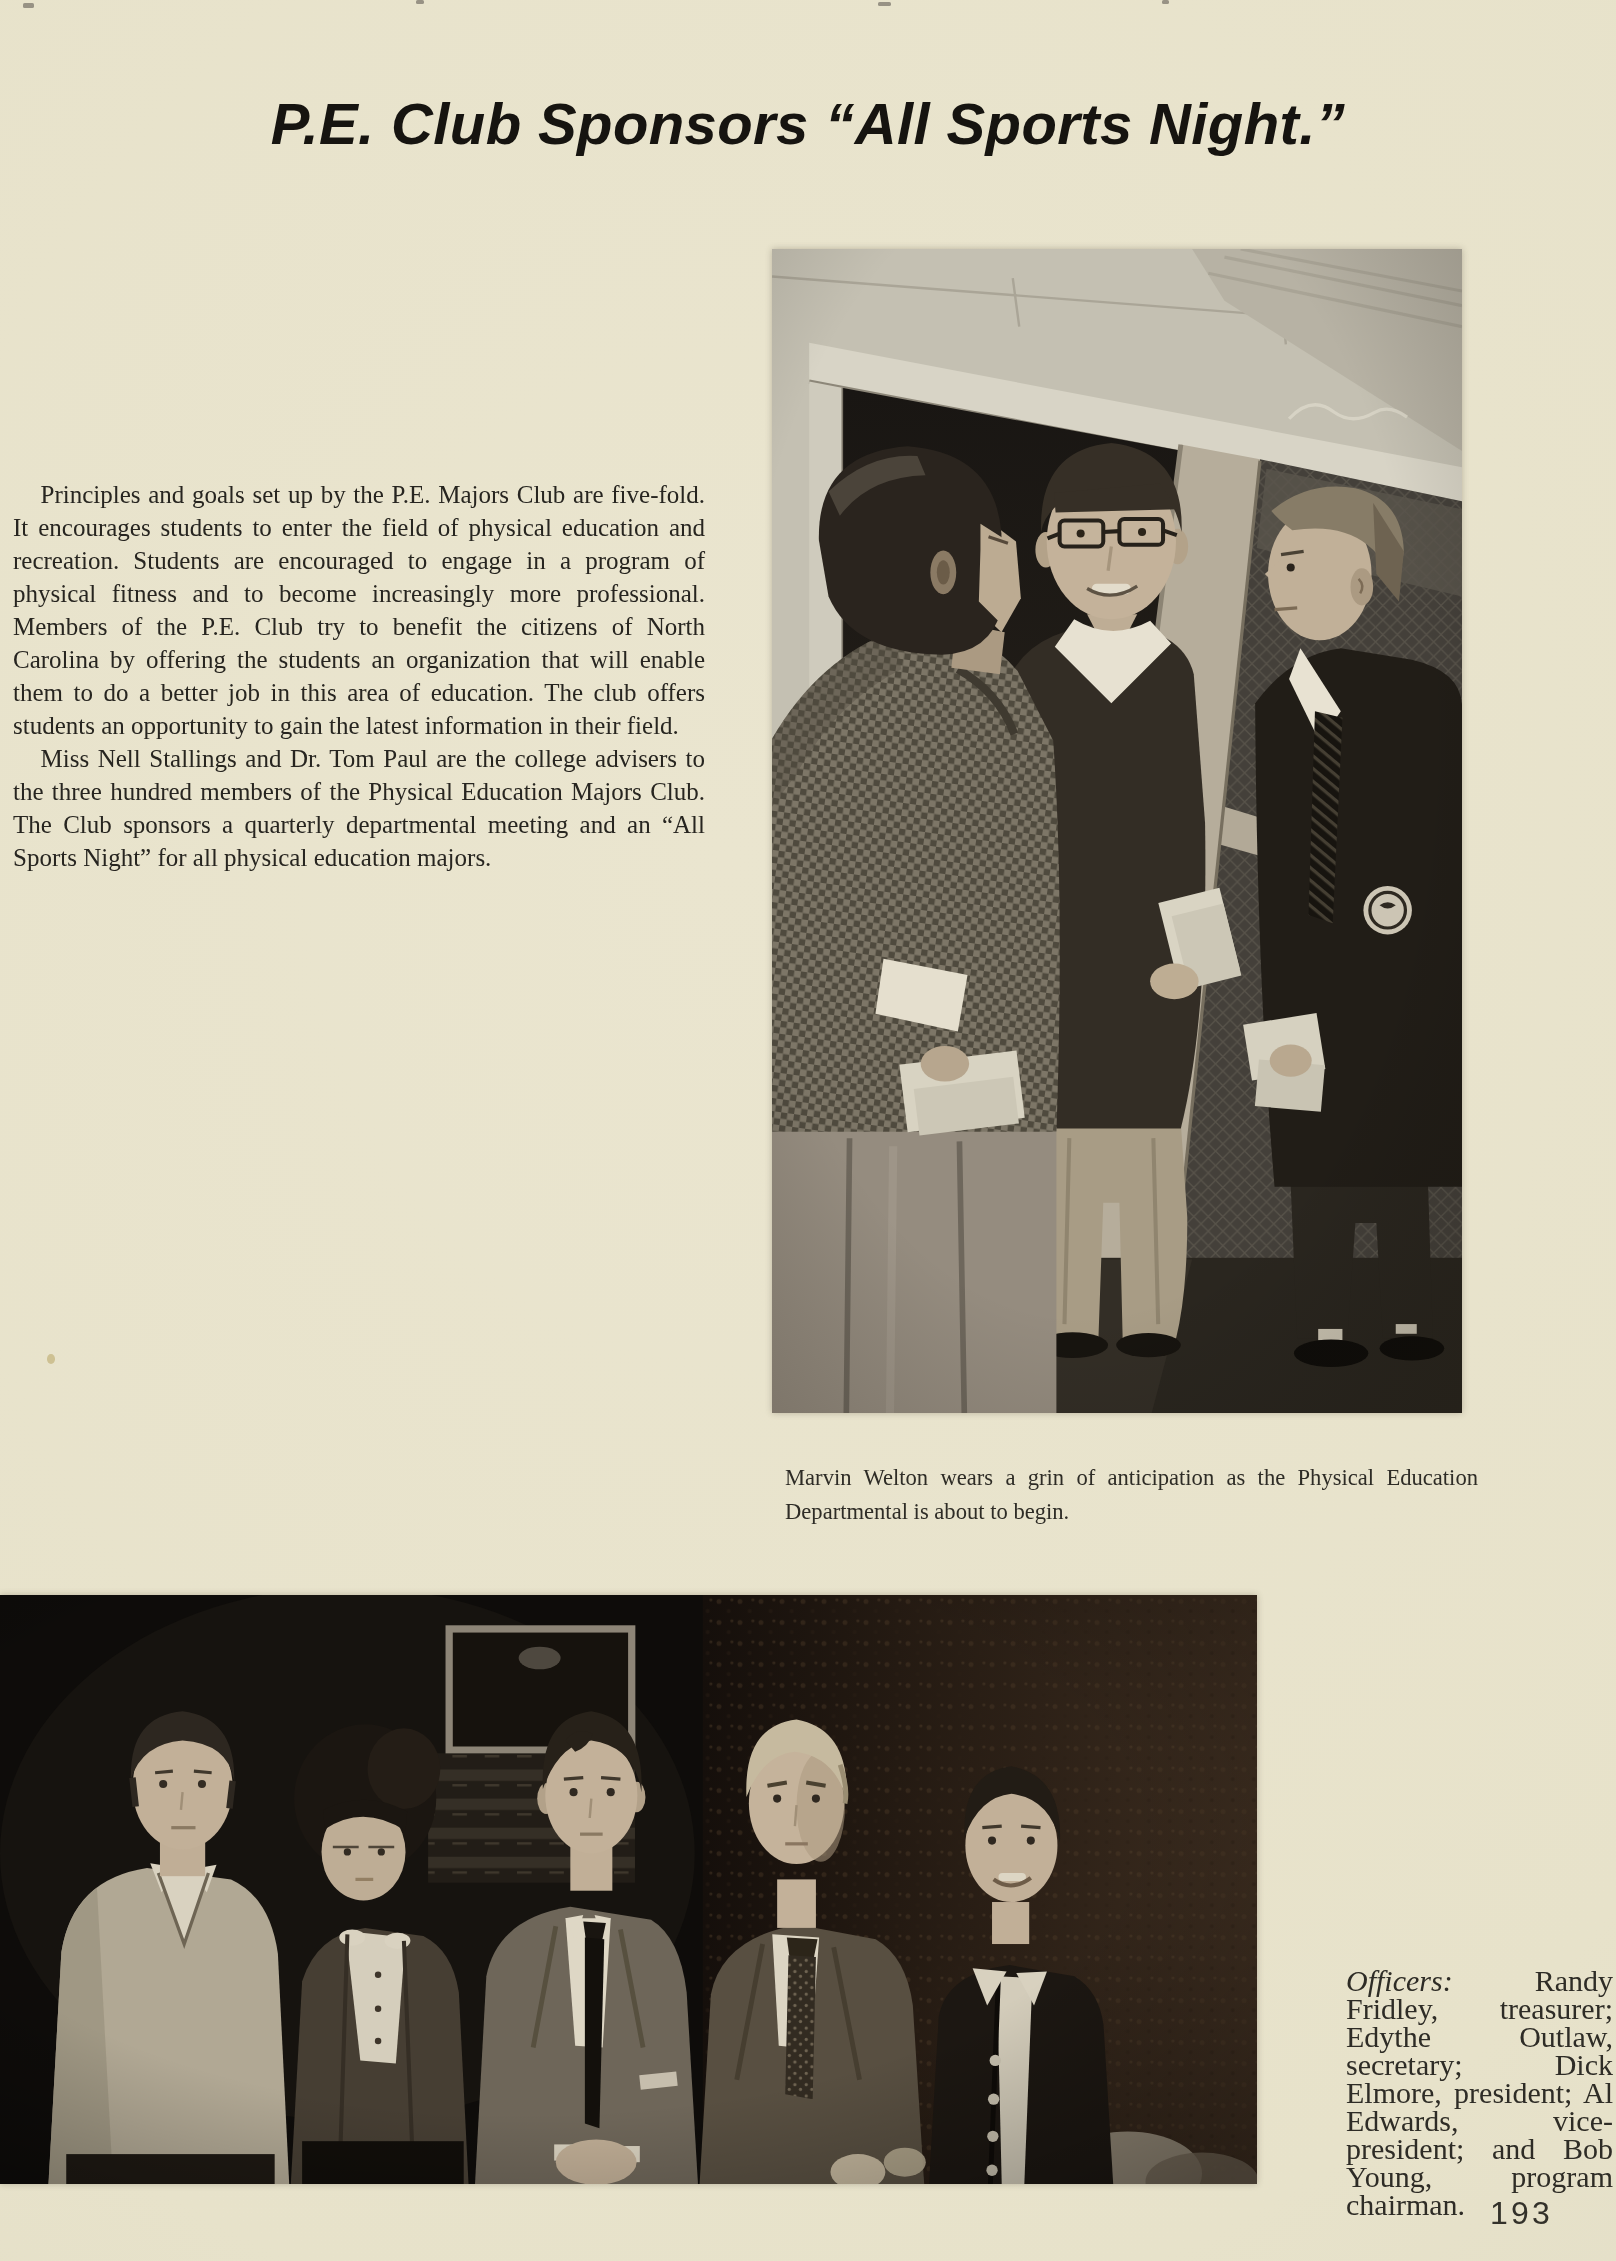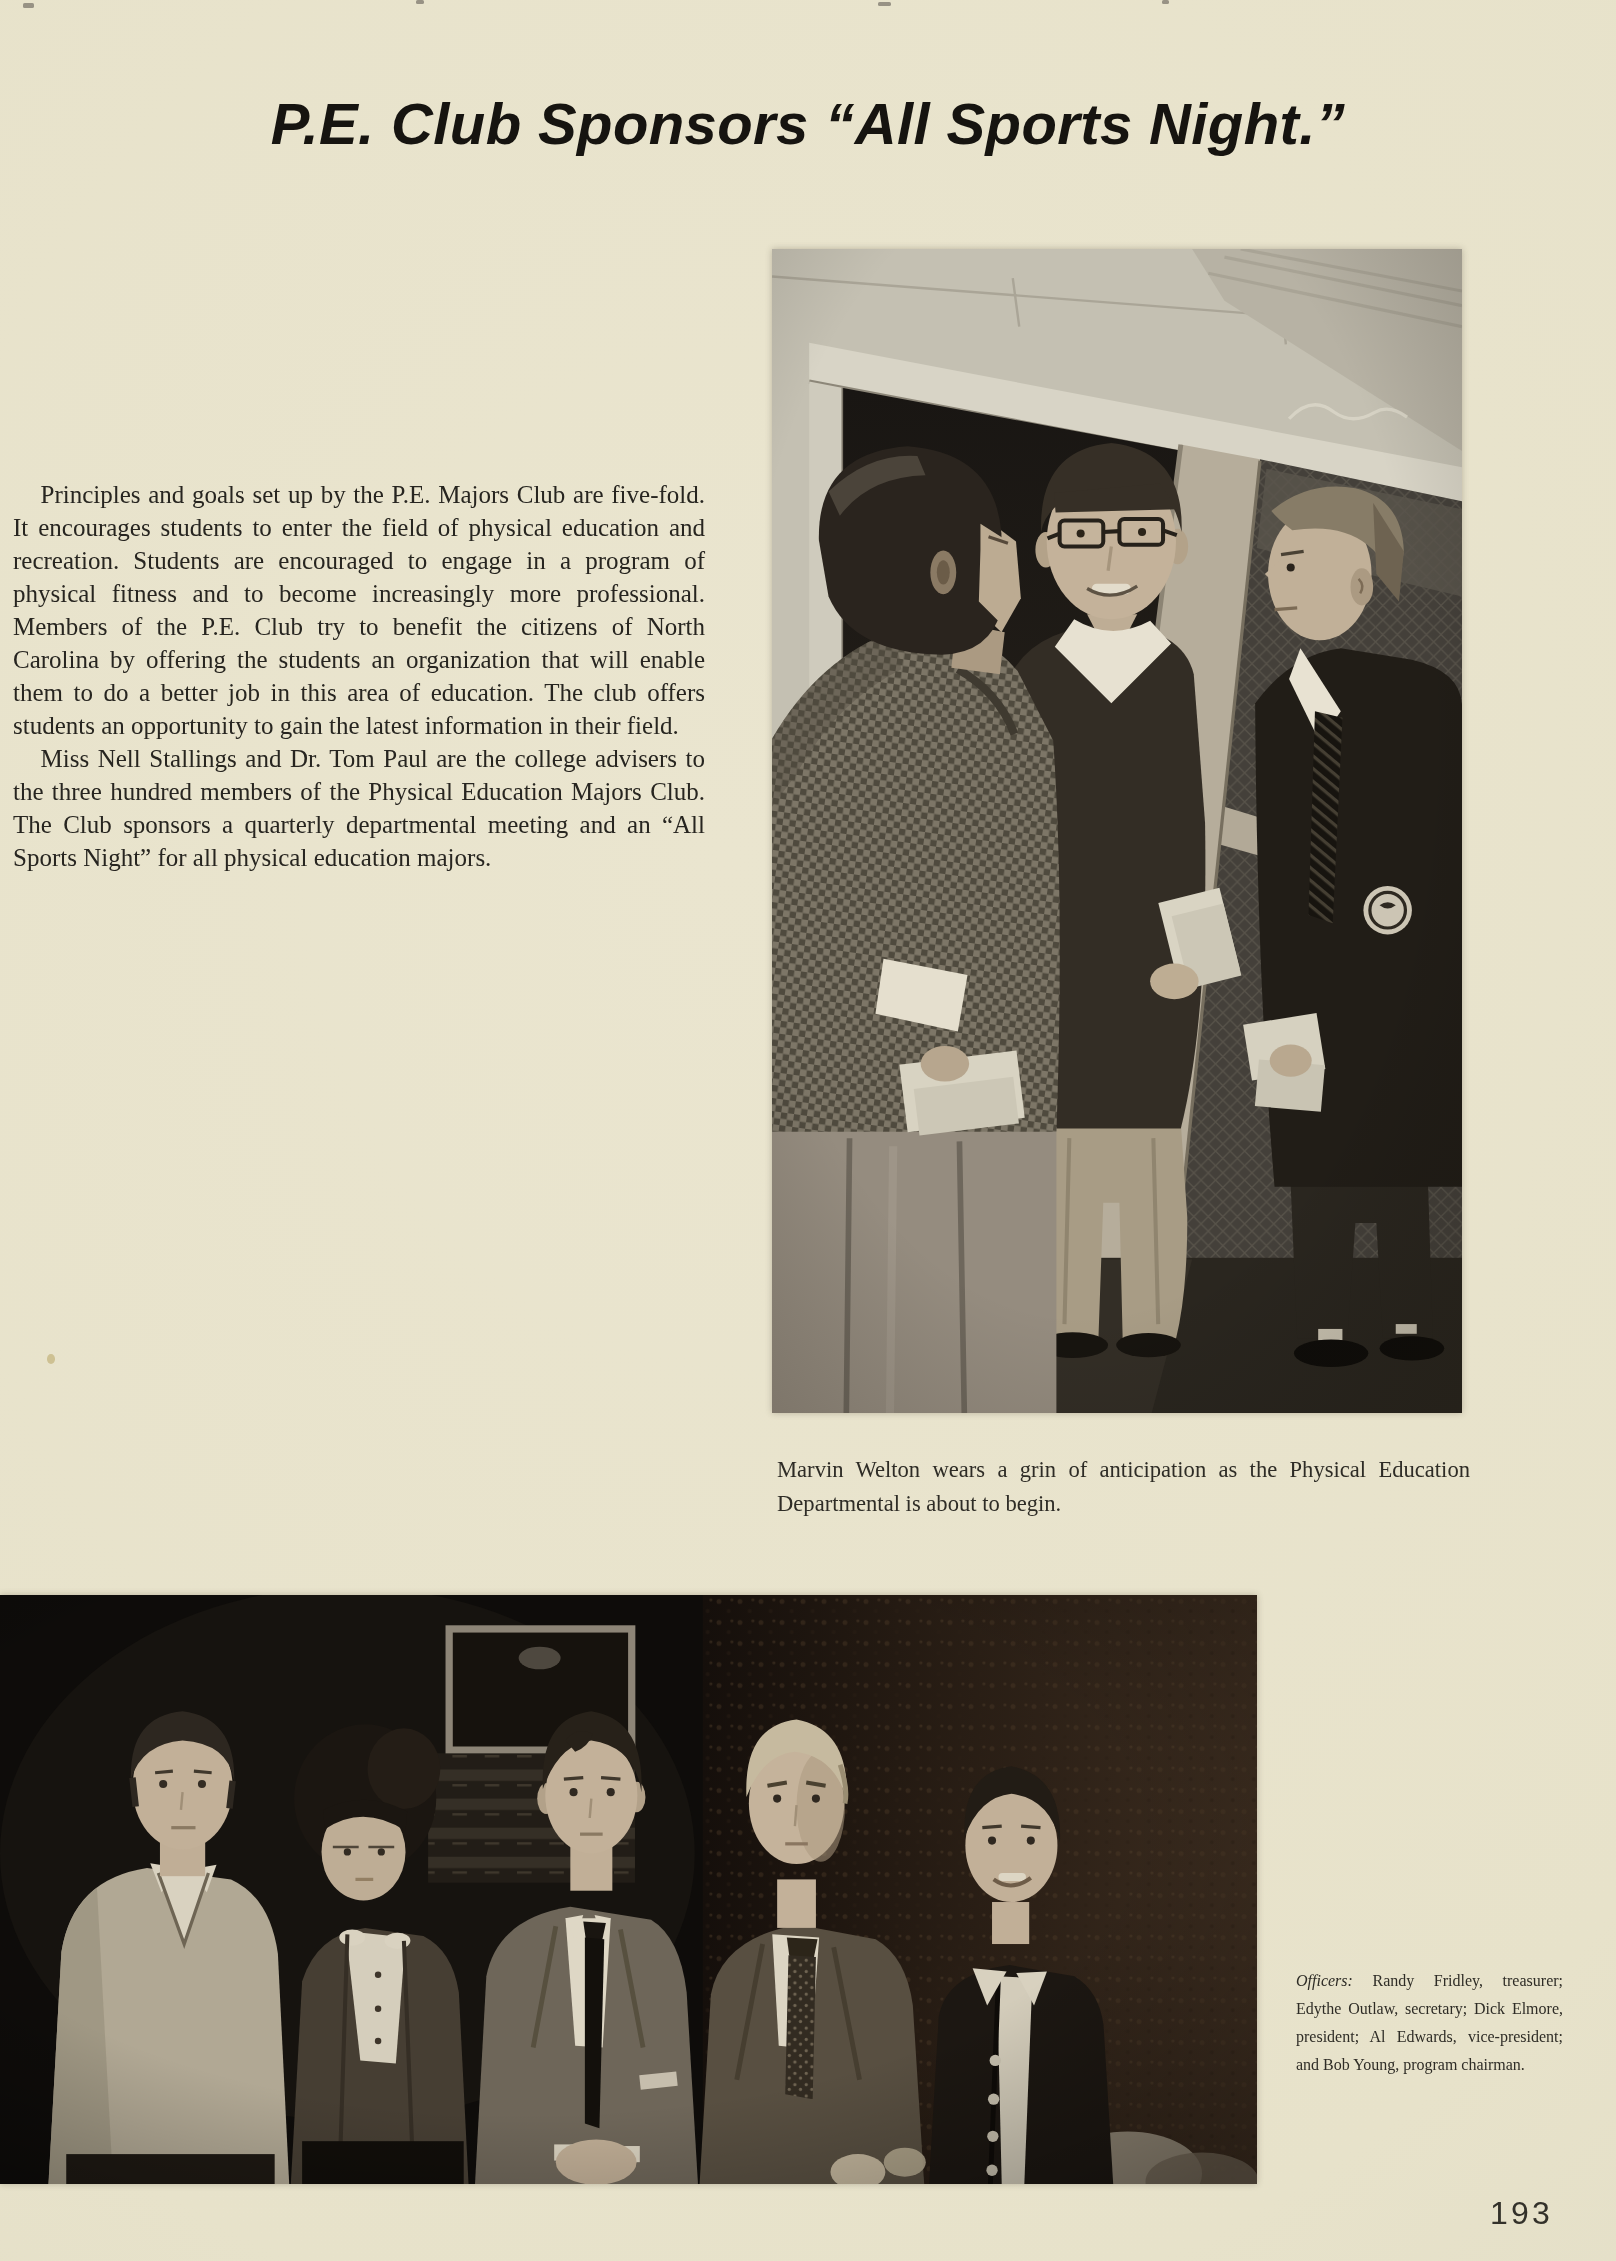--- a/index.html
+++ b/index.html
@@ -23,26 +23,26 @@
   .photo-top{
     position:absolute;left:772px;top:249px;width:690px;height:1164px;
     box-shadow:0 0 6.5px rgba(70,64,45,.30);
   }
   .photo-bottom{
     position:absolute;left:0px;top:1595px;width:1257px;height:589px;
     box-shadow:0 0 6.5px rgba(70,64,45,.30);
   }
   .photo-top svg,.photo-bottom svg{display:block;width:100%;height:100%;}
   .caption-top{
-    position:absolute;left:769px;top:1445px;width:693px;margin:8px;
+    position:absolute;left:769px;top:1445px;width:693px;margin:16px;
     font-size:22.6px;line-height:34px;color:#2e2c26;text-align:justify;
   }
   .caption-officers{
-    position:absolute;left:1296px;top:1967px;width:267px;margin:0;
-    font-size:16px;line-height:28px;color:#2e2c26;text-align:justify;
+    position:absolute;left:1346px;top:1967px;width:267px;margin:0;
+    font-size:30px;line-height:28px;color:#2e2c26;text-align:justify;
   }
   .caption-officers em{font-style:italic;}
   .page-number{
     position:absolute;left:1490px;top:2195px;
     font-family:Liberation Sans, sans-serif;
     font-size:32px;color:#33312a;letter-spacing:3.2px;
   }
   .scan-mark{position:absolute;background:#55514a;opacity:.55;border-radius:1.6px;}
 </style>
 </head>

